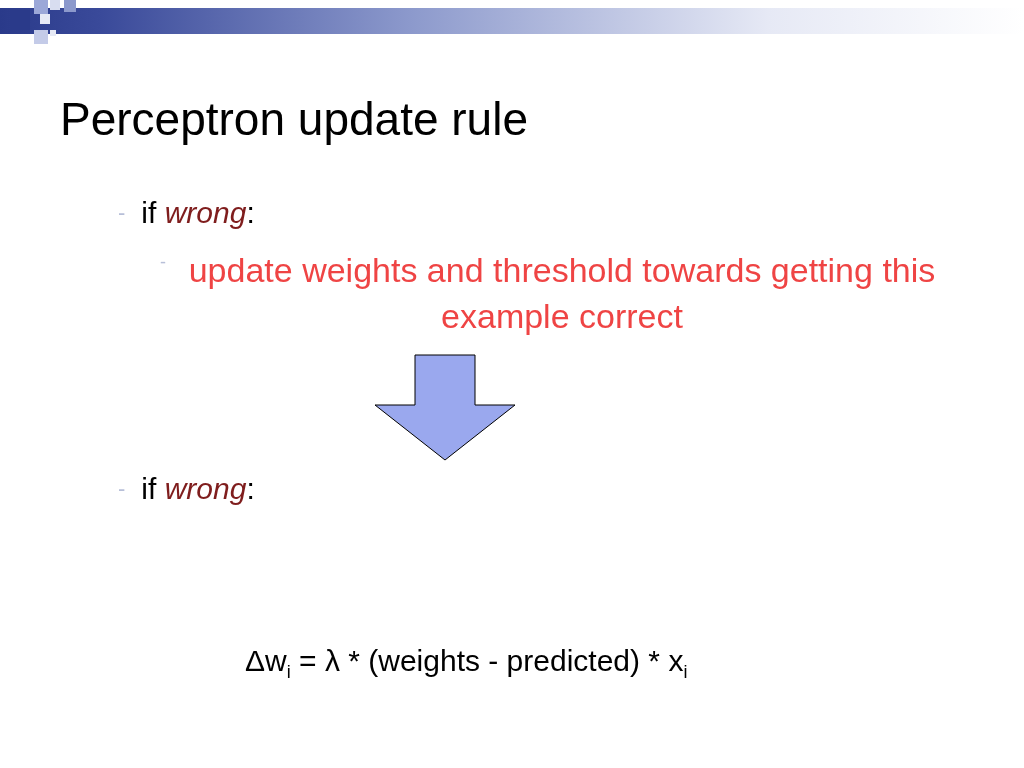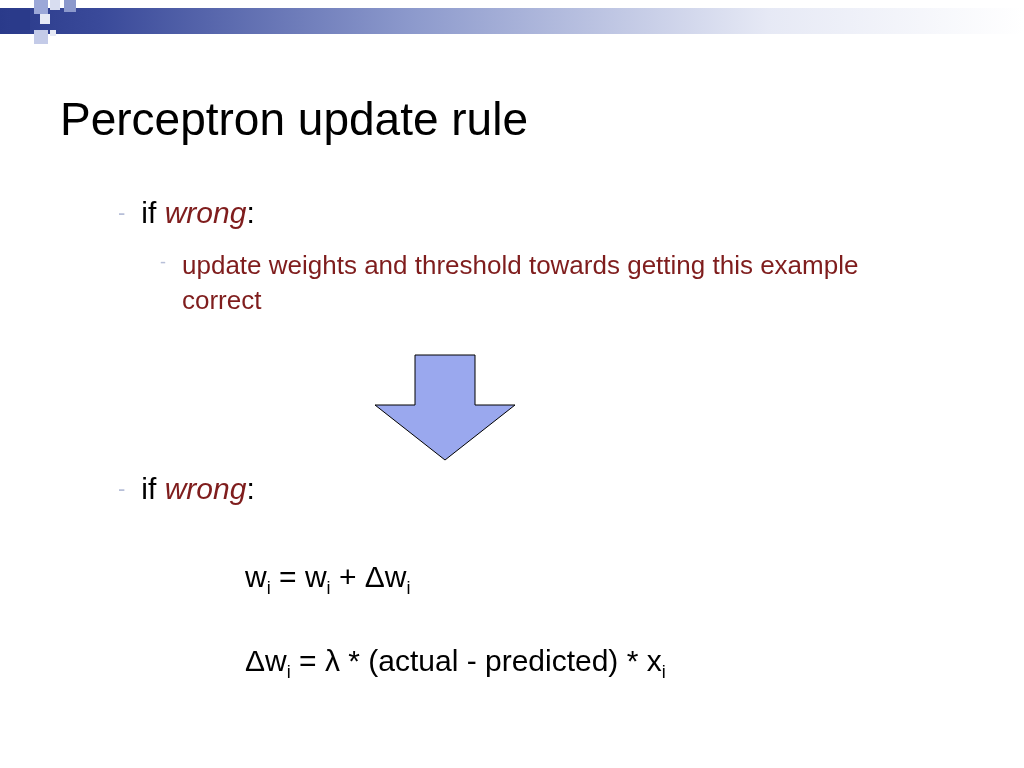--- a/index.html
+++ b/index.html
@@ -61,21 +61,21 @@
   .dash-small {
     color: #b7bfd8;
     font-size: 18px;
     line-height: 1.2;
     margin-top: 4px;
   }
   .b1 { top: 196px; left: 118px; }
   .b1 .text { font-size: 30px; }
   .wrong { color: #7f1d1d; font-style: italic; }
   .b2 { top: 248px; left: 160px; right: 60px; }
-  .b2 .text { color: #7f1d1d; font-size: 26px; line-height: 1.35; max-width: 760px; }
+  .b2 .text { color: #ef4444; font-size: 34px; line-height: 1.35; max-width: 760px; text-align: center; }
   .b3 { top: 472px; left: 118px; }
   .b3 .text { font-size: 30px; }
 
   .arrow-wrap {
     position: absolute;
     top: 350px;
     left: 370px;
     width: 150px;
     height: 115px;
   }
@@ -129,21 +129,18 @@
     </svg>
   </div>
 
   <div class="bullet-row b3">
     <span class="dash">-</span>
     <span class="text">
       <span>if </span><span class="wrong">wrong</span><span>:</span>
     </span>
   </div>
 
-  <div class="eq1">
-    <span>w</span><span class="sub">i</span><span> = </span><span>w</span><span class="sub">i</span><span> + </span><span>Δw</span><span class="sub">i</span>
-  </div>
 
   <div class="eq2">
-    <span>Δw</span><span class="sub">i</span><span> = λ * (actual - predicted) * </span><span>x</span><span class="sub">i</span>
+    <span>Δw</span><span class="sub">i</span><span> = λ * (weights - predicted) * </span><span>x</span><span class="sub">i</span>
   </div>
 
 </div>
 
 </body></html>

